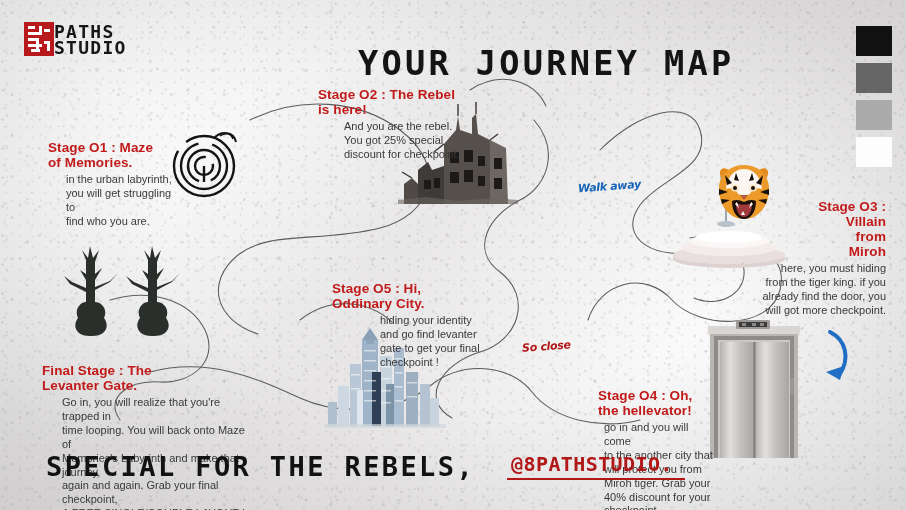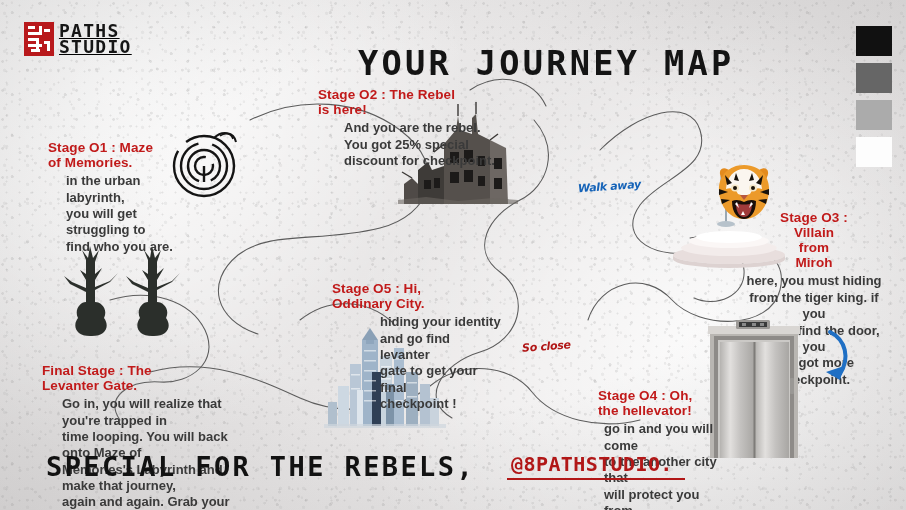--- a/index.html
+++ b/index.html
@@ -38,21 +38,21 @@
       radial-gradient(circle at 50% 50%, rgba(80,80,80,.35) 0 .8px, transparent 1.2px),
       radial-gradient(circle at 20% 70%, rgba(160,160,160,.4) 0 1.4px, transparent 2px);
     background-size:13px 11px,23px 19px;
   }
   .vignette{
     position:absolute;inset:0;pointer-events:none;
     background:radial-gradient(ellipse at 50% 45%, rgba(255,255,255,0) 45%, rgba(150,148,148,.28) 100%);
   }
 
   
-  .logo{position:absolute;left:24px;top:22px;display:flex;align-items:center;gap:5px;text-decoration:underline;}
+  .logo{position:absolute;left:24px;top:22px;display:flex;align-items:flex-end;}
   .logo-mark{width:30px;height:34px;position:relative;}
   .logo-text{display:flex;flex-direction:column;line-height:.95;}
   .logo-text span{
     font-family:"DejaVu Sans Mono","Liberation Mono",monospace;
     font-weight:bold;font-size:17px;letter-spacing:1.2px;color:#161616;
     transform:scaleX(1.06);transform-origin:left center;
   }
 
   
   .title{
@@ -66,21 +66,21 @@
   .swatches{position:absolute;right:14px;top:26px;display:flex;flex-direction:column;gap:7px;}
   .swatch{width:36px;height:30px;}
 
   
   .blk{position:absolute;}
   .blk h3{
     margin:0;color:#c11a1a;font-weight:bold;font-size:13.5px;line-height:1.12;
     letter-spacing:.1px;
   }
   .blk p{
-    margin:3px 0 0 0;color:#3a3a3a;font-size:13px;line-height:1.26;font-weight:bold;
+    margin:3px 0 0 0;color:#3a3a3a;font-size:11px;line-height:1.26;font-weight:normal;
   }
   .blk.indent p{margin-left:22px;}
   .blk.right{text-align:right;}
 
   
   .note{
     position:absolute;font-family:"DejaVu Sans","Liberation Sans",sans-serif;
     font-style:italic;font-weight:bold;font-size:11px;
     transform:rotate(-4deg);letter-spacing:-.3px;
   }
@@ -259,21 +259,21 @@
       <path d="M28,32 L36,32 L32,37 Z" fill="#b8583f"></path>
       <path d="M20,38 C24,36 28,37 32,39 C36,37 40,36 44,38 C44,50 38,56 32,56 C26,56 20,50 20,38 Z" fill="#1a0f0a"></path>
       <path d="M24,40 C28,42 36,42 40,40 C40,50 36,54 32,54 C28,54 24,50 24,40 Z" fill="#a03a3a"></path>
       <g fill="#ffffff">
         <path d="M25,39 L27,45 L23,41 Z"></path>
         <path d="M39,39 L37,45 L41,41 Z"></path>
         <path d="M29,52 L31,48 L33,52 Z"></path>
       </g>
     </g>
   </svg>
-  <div class="blk right" style="left:742px;top:210px;width:144px;text-align:center;">
+  <div class="blk right" style="left:742px;top:199px;width:144px;">
     <h3 style="white-space:pre-line;">Stage O3 :
 Villain
 from
 Miroh</h3>
     <p style="white-space:pre-line;">here, you must hiding
 from the tiger king. if you
 already find the door, you
 will got more checkpoint.</p>
   </div>
 

